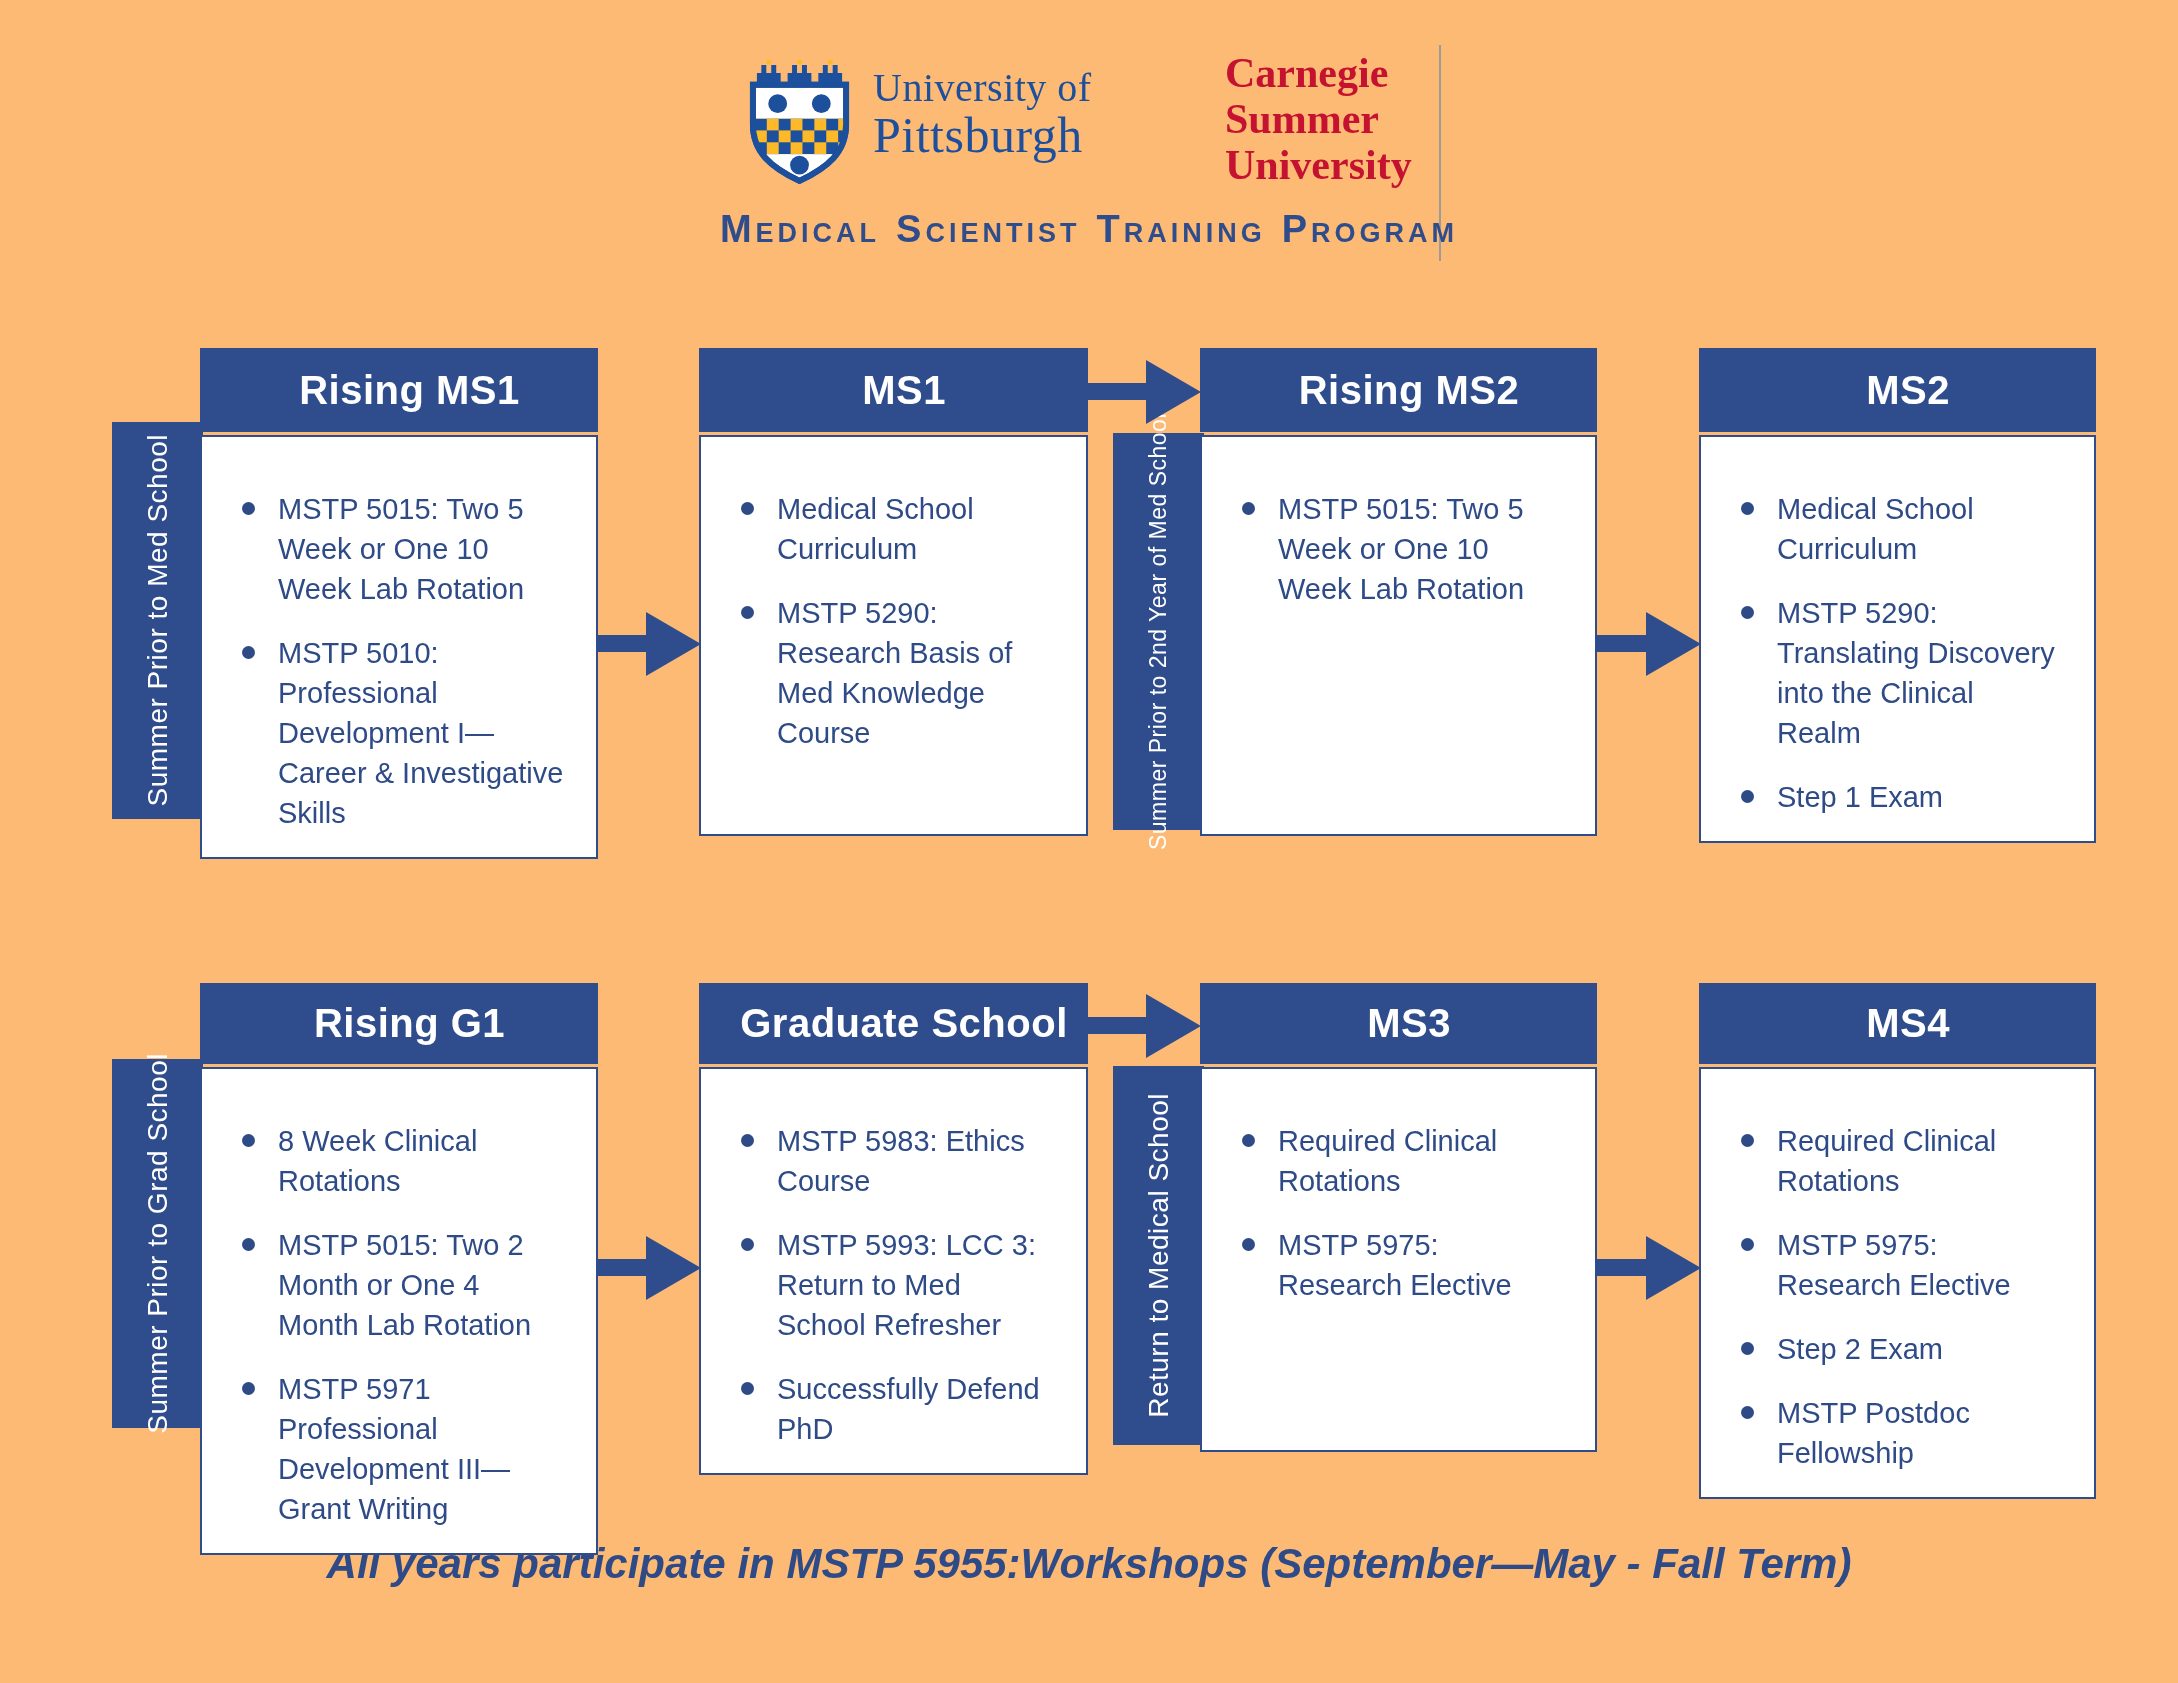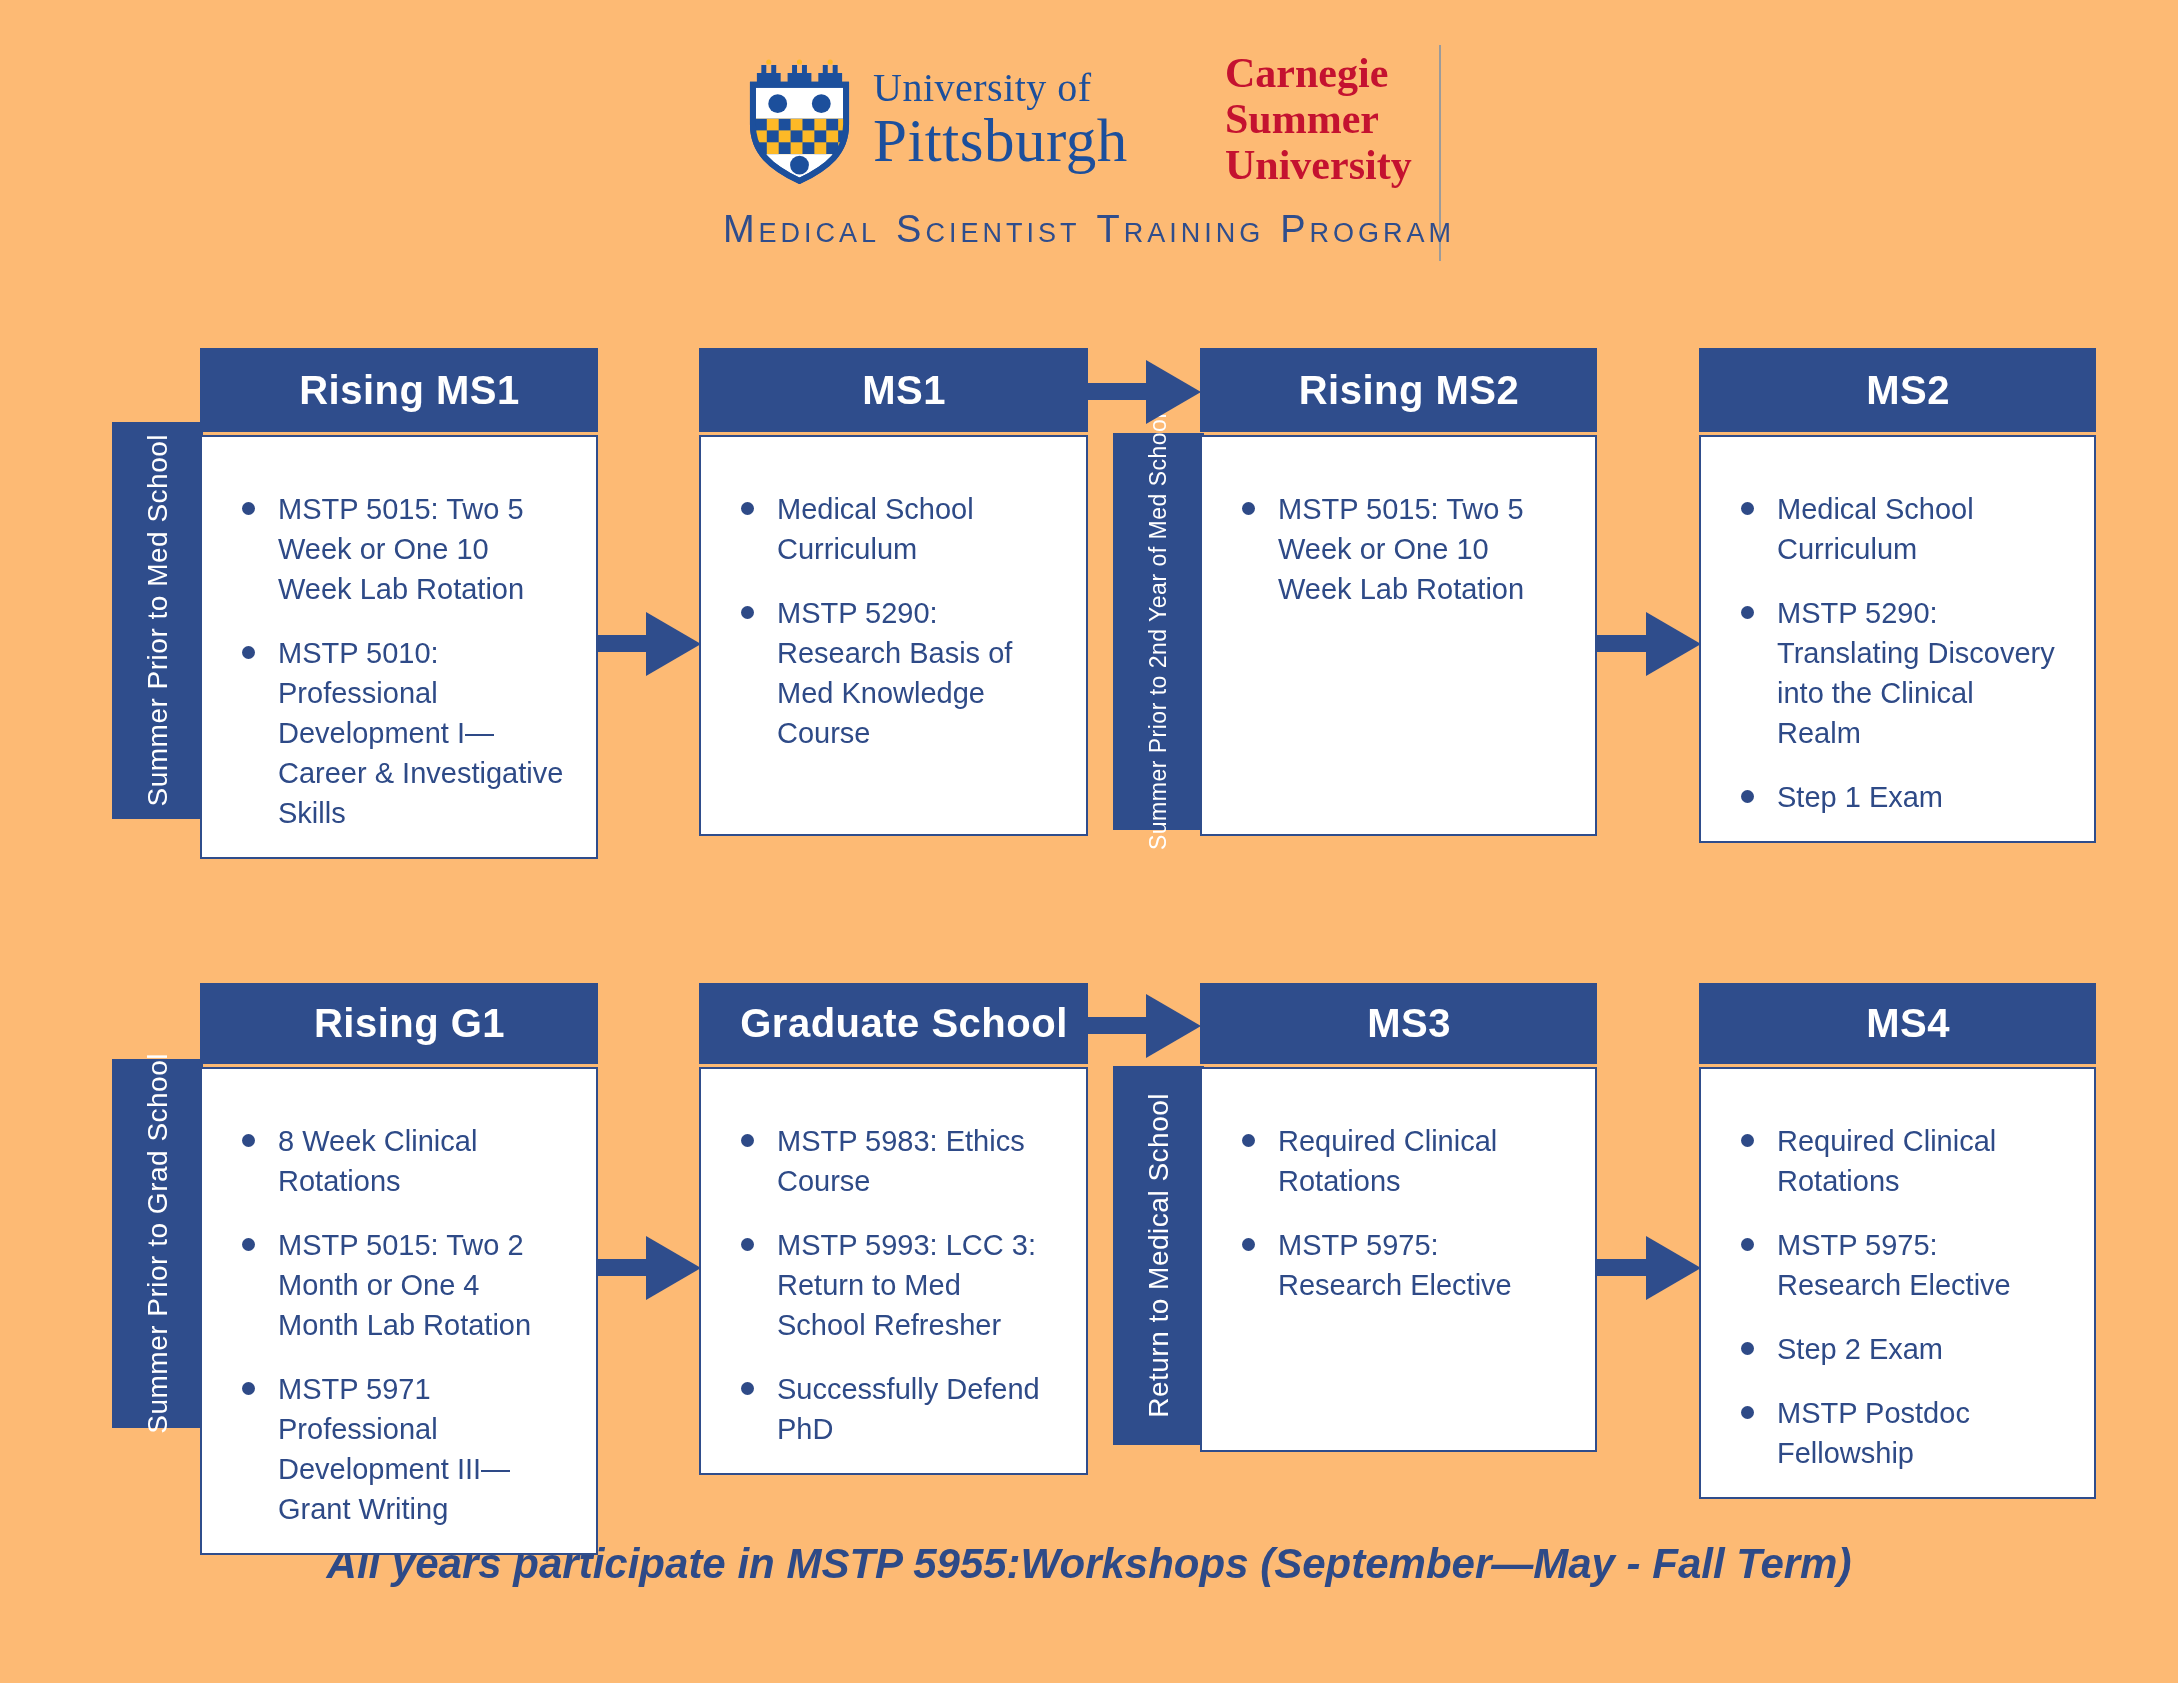--- a/index.html
+++ b/index.html
@@ -5,28 +5,28 @@
   html,body { margin:0; padding:0; background:#ffffff; }
   #canvas {
     position:relative; width:2178px; height:1683px; background:#fdba74;
     font-family:"Liberation Sans", sans-serif; overflow:hidden;
   }
 
   
   .pitt-shield { position:absolute; left:745px; top:55px; }
   .pitt-name   { position:absolute; left:873px; top:67px; color:var(--pitt-blue); font-family:"Liberation Serif", serif; }
   .pitt-name .l1 { display:block; font-size:40px; line-height:1.05; letter-spacing:0.5px; }
-  .pitt-name .l2 { display:block; font-size:61px; line-height:1.02; margin-top:1px; letter-spacing:0.5px; }
+  .pitt-name .l2 { display:block; font-size:50px; line-height:1.02; margin-top:1px; letter-spacing:0.5px; }
   .cmu-name { position:absolute; left:1225px; top:50px; color:var(--cmu-red);
               font-family:"Liberation Serif", serif; font-weight:bold; font-size:42px; line-height:1.1; }
   .cmu-name span { display:block; }
   .logo-divider { position:absolute; left:1439px; top:45px; width:2px; height:216px; background:var(--divider-gray); }
 
   .program-title { position:absolute; left:0; top:208px; width:2178px; text-align:center;
-                   color:var(--brand-blue); font-weight:normal; white-space:nowrap; }
+                   color:var(--brand-blue); font-weight:bold; white-space:nowrap; }
   .program-title .word  { display:inline-block; margin:0 8px; letter-spacing:4px; font-size:27px; }
   .program-title .lead  { font-size:38px; }
 
   
   .box { position:absolute; display:flex; flex-direction:column; z-index:1; }
   .c1 { left:200px;  width:398px; }
   .c2 { left:699px;  width:389px; }
   .c3 { left:1200px; width:397px; }
   .c4 { left:1699px; width:397px; }
   .r1 { top:348px; height:488px; }

